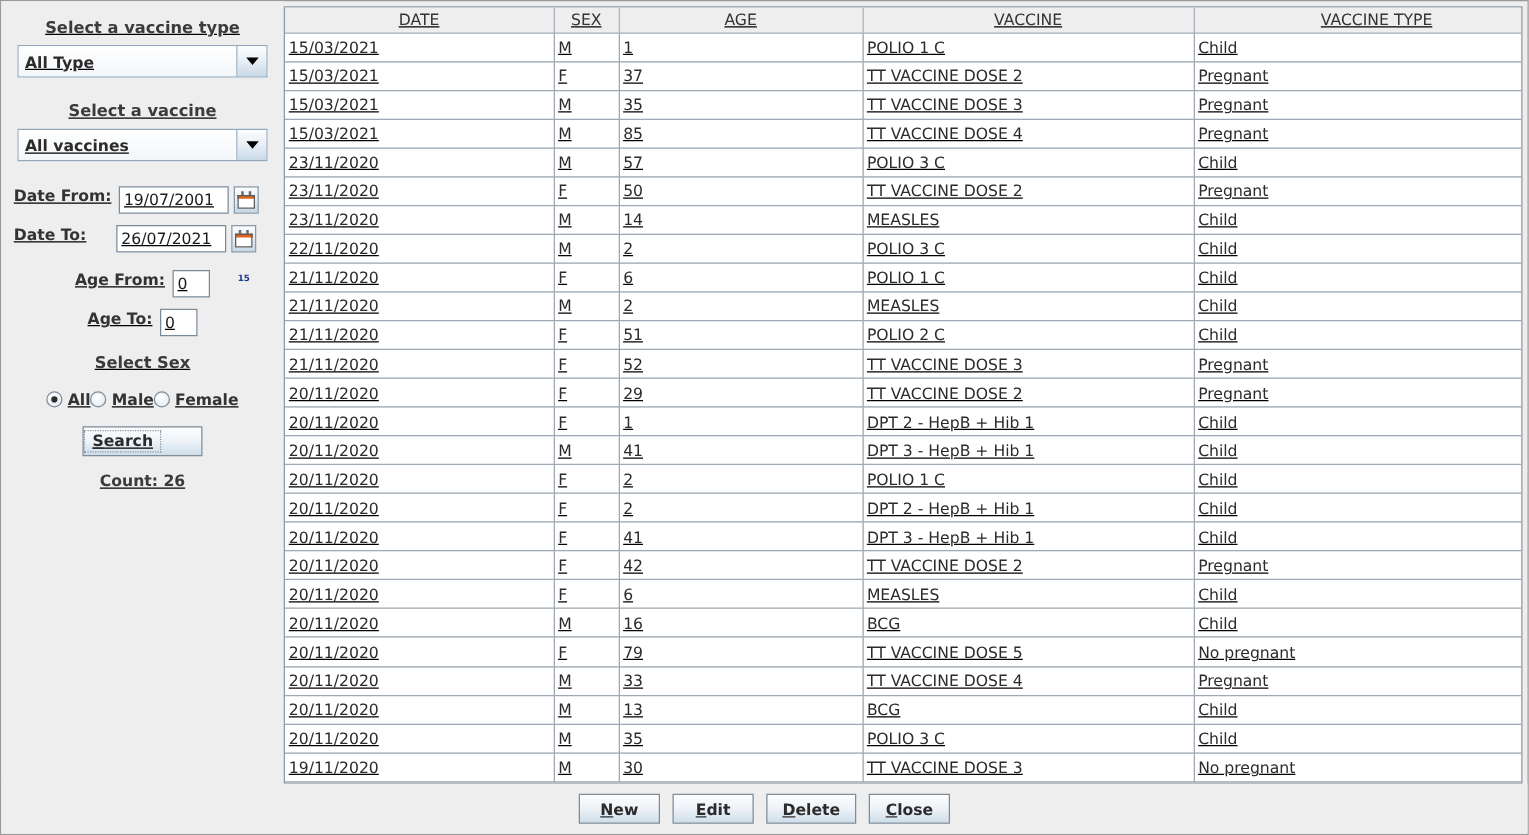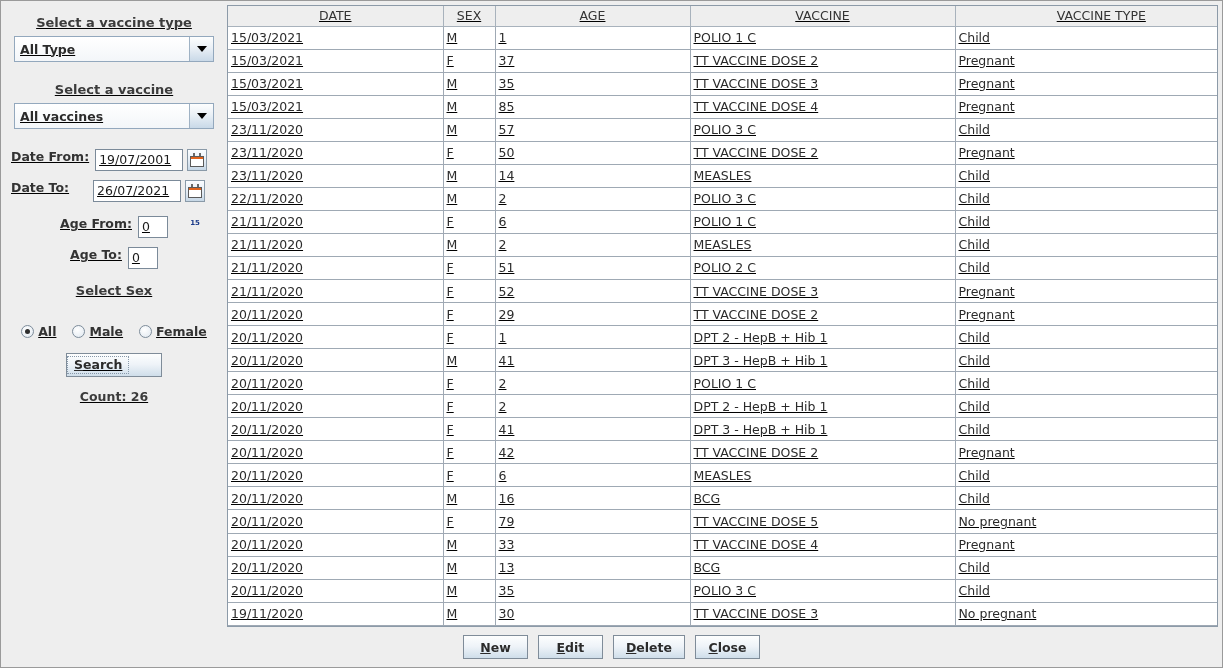--- a/index.html
+++ b/index.html
@@ -139,22 +139,22 @@
   .cal-ico .tab1 { left: 3px; }
   .cal-ico .tab2 { left: 9px; }
   .cal-ico .cnum {
     position: absolute; left: 0; top: 5px; width: 14px;
     text-align: center; font-size: 7px; line-height: 8px;
     color: #1a3a8a; font-weight: bold;
     font-family: "DejaVu Sans", "Liberation Sans", sans-serif;
     margin-top: 30px;
   }
   .radio-row {
-    display: flex; align-items: center; gap: 16px;
-    margin-top: 20px;
+    display: flex; align-items: center; gap: 0;
+    margin-top: 8px;
   }
   .radio-item { display: flex; align-items: center; gap: 4px; }
   .radio {
     width: 13px; height: 13px; border-radius: 50%;
     border: 1px solid #7d8c9a;
     background: radial-gradient(circle at 40% 35%, #ffffff, #dfe7ef);
     position: relative;
   }
   .radio.on::after {
     content: ""; position: absolute;

